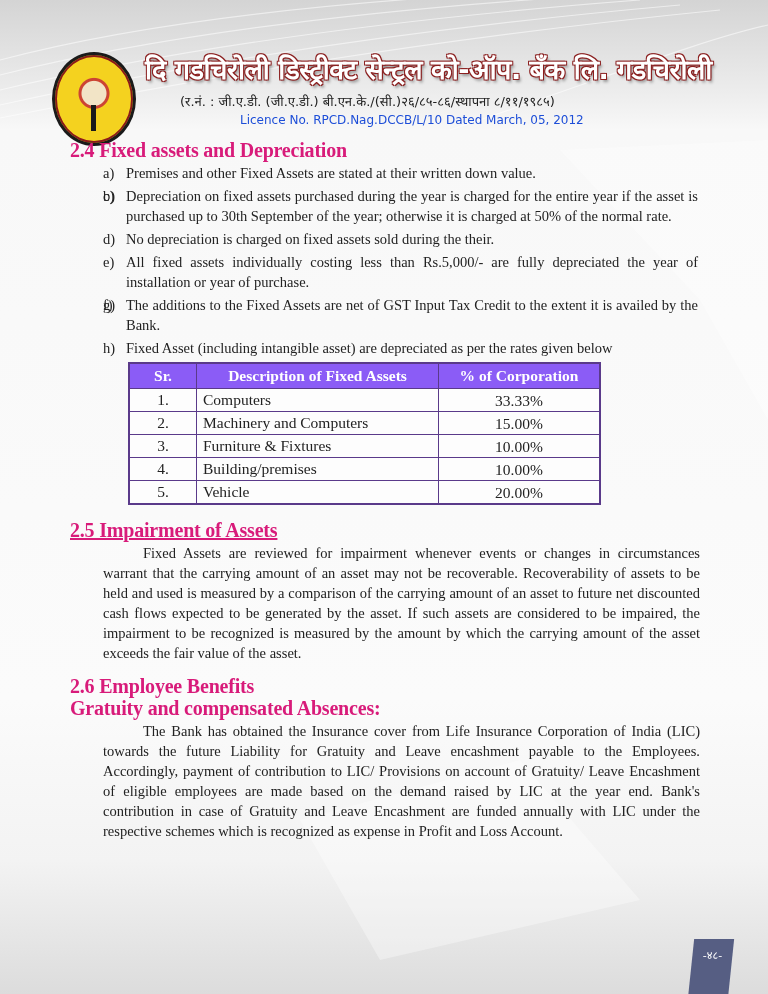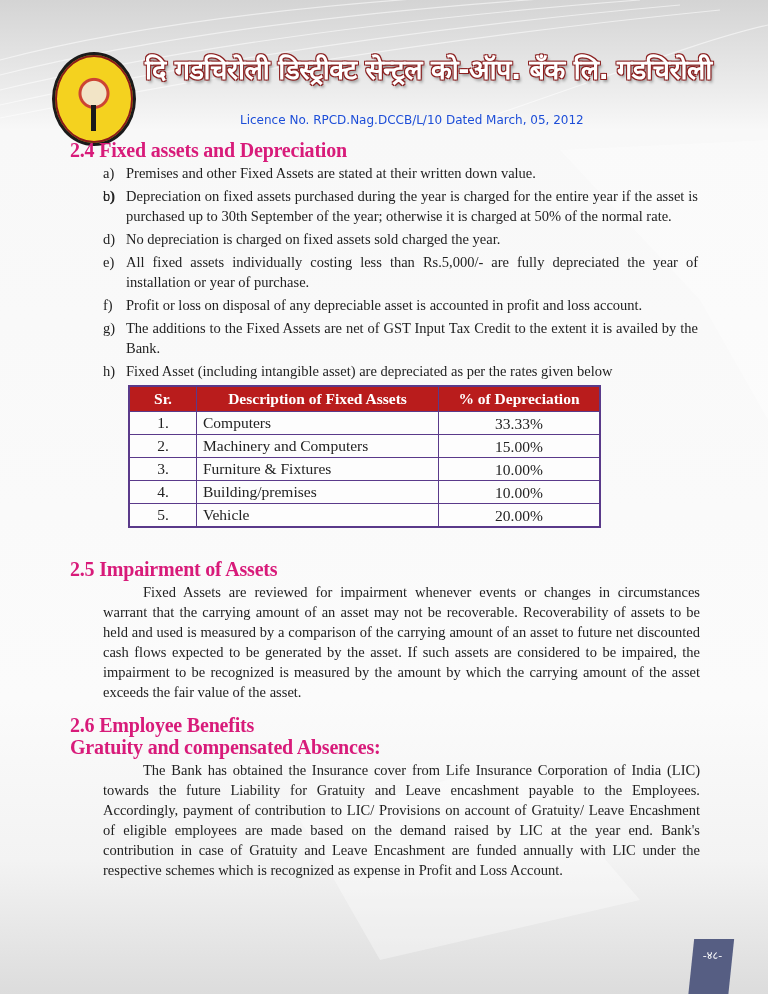--- a/index.html
+++ b/index.html
@@ -38,27 +38,27 @@
   }
   .content { position: absolute; left: 70px; top: 139px; width: 630px; font-size: 14.5px; line-height: 20px; }
   .h2 { color: #d81b7a; font-weight: bold; font-size: 20px; margin: 0; line-height: 22px; letter-spacing: -0.2px; }
   ol.items { list-style: none; margin: 2px 0 0 0; padding: 0 0 0 0; }
   ol.items li { position: relative; padding-left: 56px; margin-bottom: 3px; text-align: justify; padding-right: 2px; }
   ol.items li .mk { position: absolute; left: 33px; top: 0; }
   table.dep {
     margin: 4px 0 0 58px; border-collapse: collapse; width: 473px;
     font-size: 15.5px; border: 2px solid #5a3a8a;
   }
-  table.dep th { background: #b91c1c; color: #fff; font-weight: bold; padding: 1px 15px; height: 22px; border: 1px solid #5a3a8a; }
+  table.dep th { background: #8b5cf6; color: #fff; font-weight: bold; padding: 1px 15px; height: 22px; border: 1px solid #5a3a8a; }
   table.dep td { border: 1px solid #5a3a8a; padding: 0 6px; height: 22px; background: rgba(255,255,255,0.6); }
   table.dep td.sr { text-align: center; width: 36px; }
   table.dep td.pc { text-align: center; width: 148px; vertical-align: bottom; }
   table.dep th.sr { width: 36px; }
   .para { text-indent: 40px; margin: 2px 0 0 33px; text-align: justify; }
-  .sec25 { margin-top: 30px; }
+  .sec25 { margin-top: 14px; text-decoration: underline; }
   .sec26 { margin-top: 12px; }
   .pageno {
     position: absolute; left: 691px; top: 939px; width: 40px; height: 60px;
     background: #565e83; transform: skewX(-6deg);
   }
   .pageno span {
     display: block; transform: skewX(6deg); color: #fff; font-family: "DejaVu Sans", sans-serif;
     font-size: 11px; text-align: center; margin-top: 8px;
   }
 </style>
@@ -79,42 +79,43 @@
     <polygon points="300,820 520,760 640,900 380,960"></polygon>
   </g>
 </svg>
 
 <div class="header">
   <div class="logo">
     <div class="logo-inner"></div>
     <div class="logo-stem"></div>
   </div>
   <div class="title">दि गडचिरोली डिस्ट्रीक्ट सेन्ट्रल को-ऑप. बँक लि. गडचिरोली</div>
+  <div class="reg">(र.नं. : जी.ए.डी. (जी.ए.डी.) बी.एन.के./(सी.)२६/८५-८६/स्थापना ८/११/१९८५)</div>
   <div class="licence">Licence No. RPCD.Nag.DCCB/L/10 Dated March, 05, 2012</div>
 </div>
 
 <div class="content">
   <h2 class="h2">2.4 Fixed assets and Depreciation</h2>
   <ol class="items">
     <li><span class="mk">a)</span><span>Premises and other Fixed Assets are stated at their written down value.</span></li>
     <li><span class="mk">b)</span></li>
     <li><span class="mk">c)</span><span>Depreciation on fixed assets purchased during the year is charged for the entire year if the asset is purchased up to 30th September of the year; otherwise it is charged at 50% of the normal rate.</span></li>
-    <li><span class="mk">d)</span><span>No depreciation is charged on fixed assets sold charged the year.</span></li>
+    <li><span class="mk">d)</span><span>No depreciation is charged on fixed assets sold during the their.</span></li>
     <li><span class="mk">e)</span><span>All fixed assets individually costing less than Rs.5,000/- are fully depreciated the year of installation or year of purchase.</span></li>
-    <li><span class="mk">f)</span><span>Profit or loss on disposal of any depreciable asset is accounted in profit and loss account.</span></li>
+    <li><span class="mk">f)</span></li>
     <li><span class="mk">g)</span><span>The additions to the Fixed Assets are net of GST Input Tax Credit to the extent it is availed by the Bank.</span></li>
     <li><span class="mk">h)</span><span>Fixed Asset (including intangible asset) are depreciated as per the rates given below</span></li>
   </ol>
 
   <table class="dep">
     <thead>
       <tr>
         <th class="sr">Sr.</th>
         <th>Description of Fixed Assets</th>
-        <th>% of Depreciation</th>
+        <th>% of Corporation</th>
       </tr>
     </thead>
     <tbody>
       <tr>
         <td class="sr">1.</td>
         <td>Computers</td>
         <td class="pc">33.33%</td>
       </tr>
       <tr>
         <td class="sr">2.</td>

